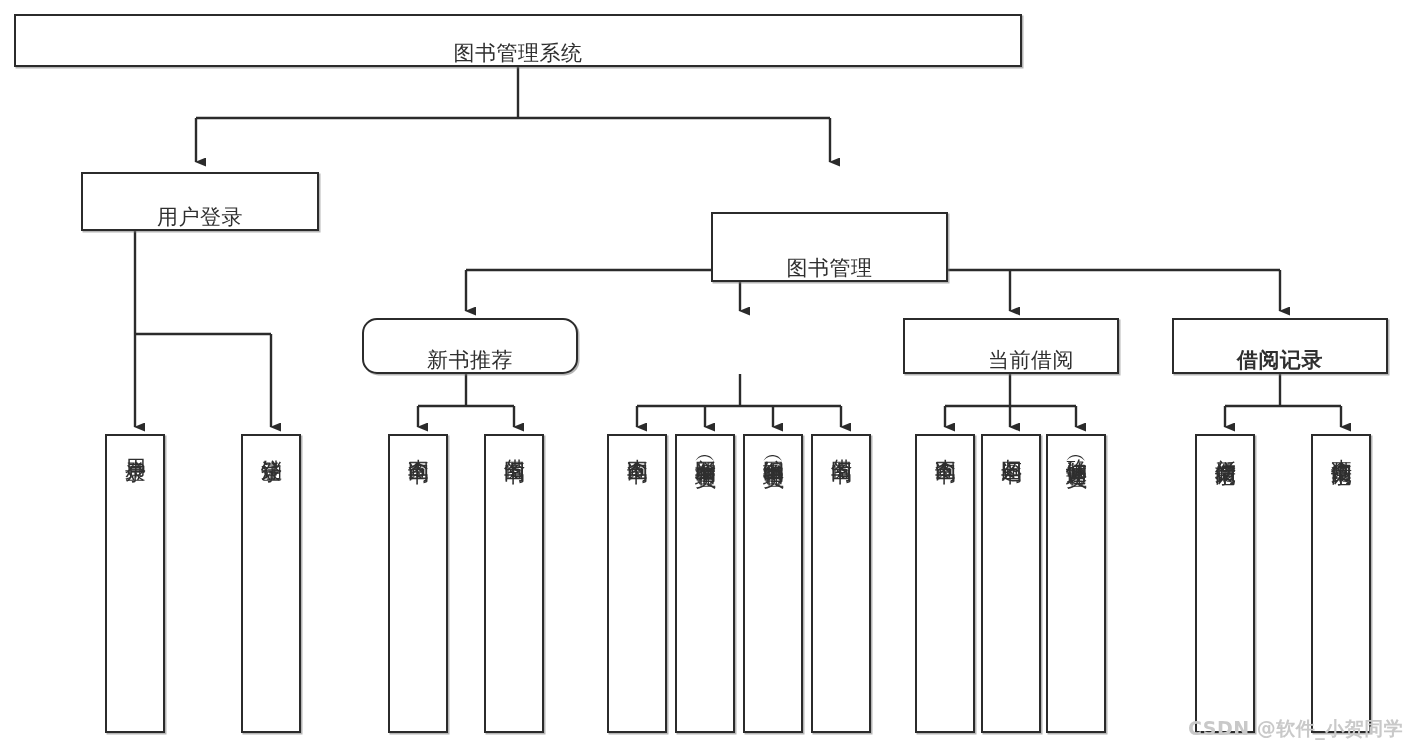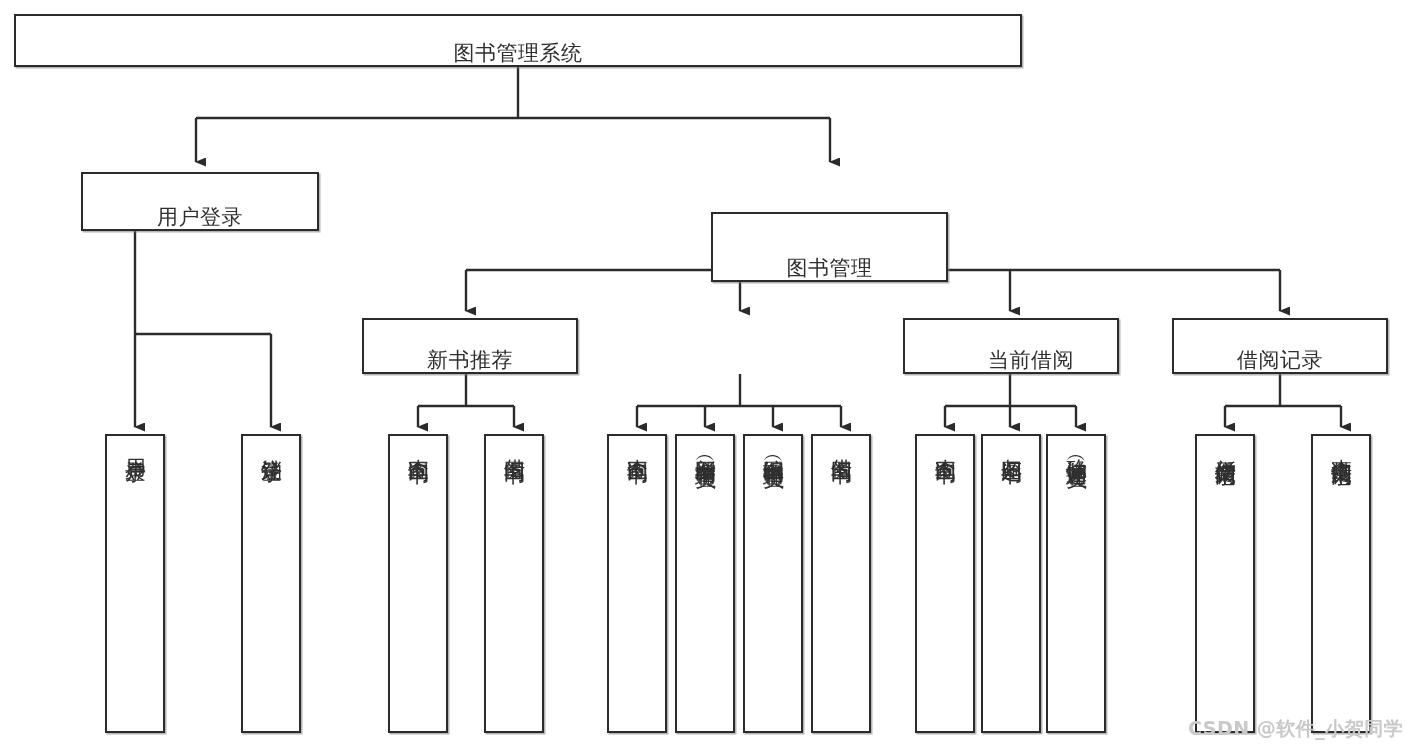--- a/index.html
+++ b/index.html
@@ -127,27 +127,27 @@
     <span class="node-label-h">图书管理系统</span>
   </div>
 
   <div class="node-box" style="left:81px; top:172px; width:238px; height:59px;">
     <span class="node-label-h">用户登录</span>
   </div>
   <div class="node-box" style="left:711px; top:172px; width:237px; height:70px;margin-top:40px;">
     <span class="node-label-h">图书管理</span>
   </div>
 
-  <div class="node-box" style="left:362px; top:318px; width:216px; height:56px;">
+  <div class="node-box" style="left:362px; top:318px; width:216px; height:56px;border-radius:15px;">
     <span class="node-label-h">新书推荐</span>
   </div>
   <div class="node-box" style="left:903px; top:318px; width:216px; height:56px;padding-left:40px;">
     <span class="node-label-h">当前借阅</span>
   </div>
-  <div class="node-box" style="left:1172px; top:318px; width:216px; height:56px;">
+  <div class="node-box" style="left:1172px; top:318px; width:216px; height:56px;font-weight:bold;">
     <span class="node-label-h">借阅记录</span>
   </div>
 
   <div class="node-box vertical" style="left:105px; top:434px; width:60px; height:299px;">
     <span class="node-label-v">用户登录</span>
   </div>
   <div class="node-box vertical" style="left:241px; top:434px; width:60px; height:299px;">
     <span class="node-label-v">注销登录</span>
   </div>
 

